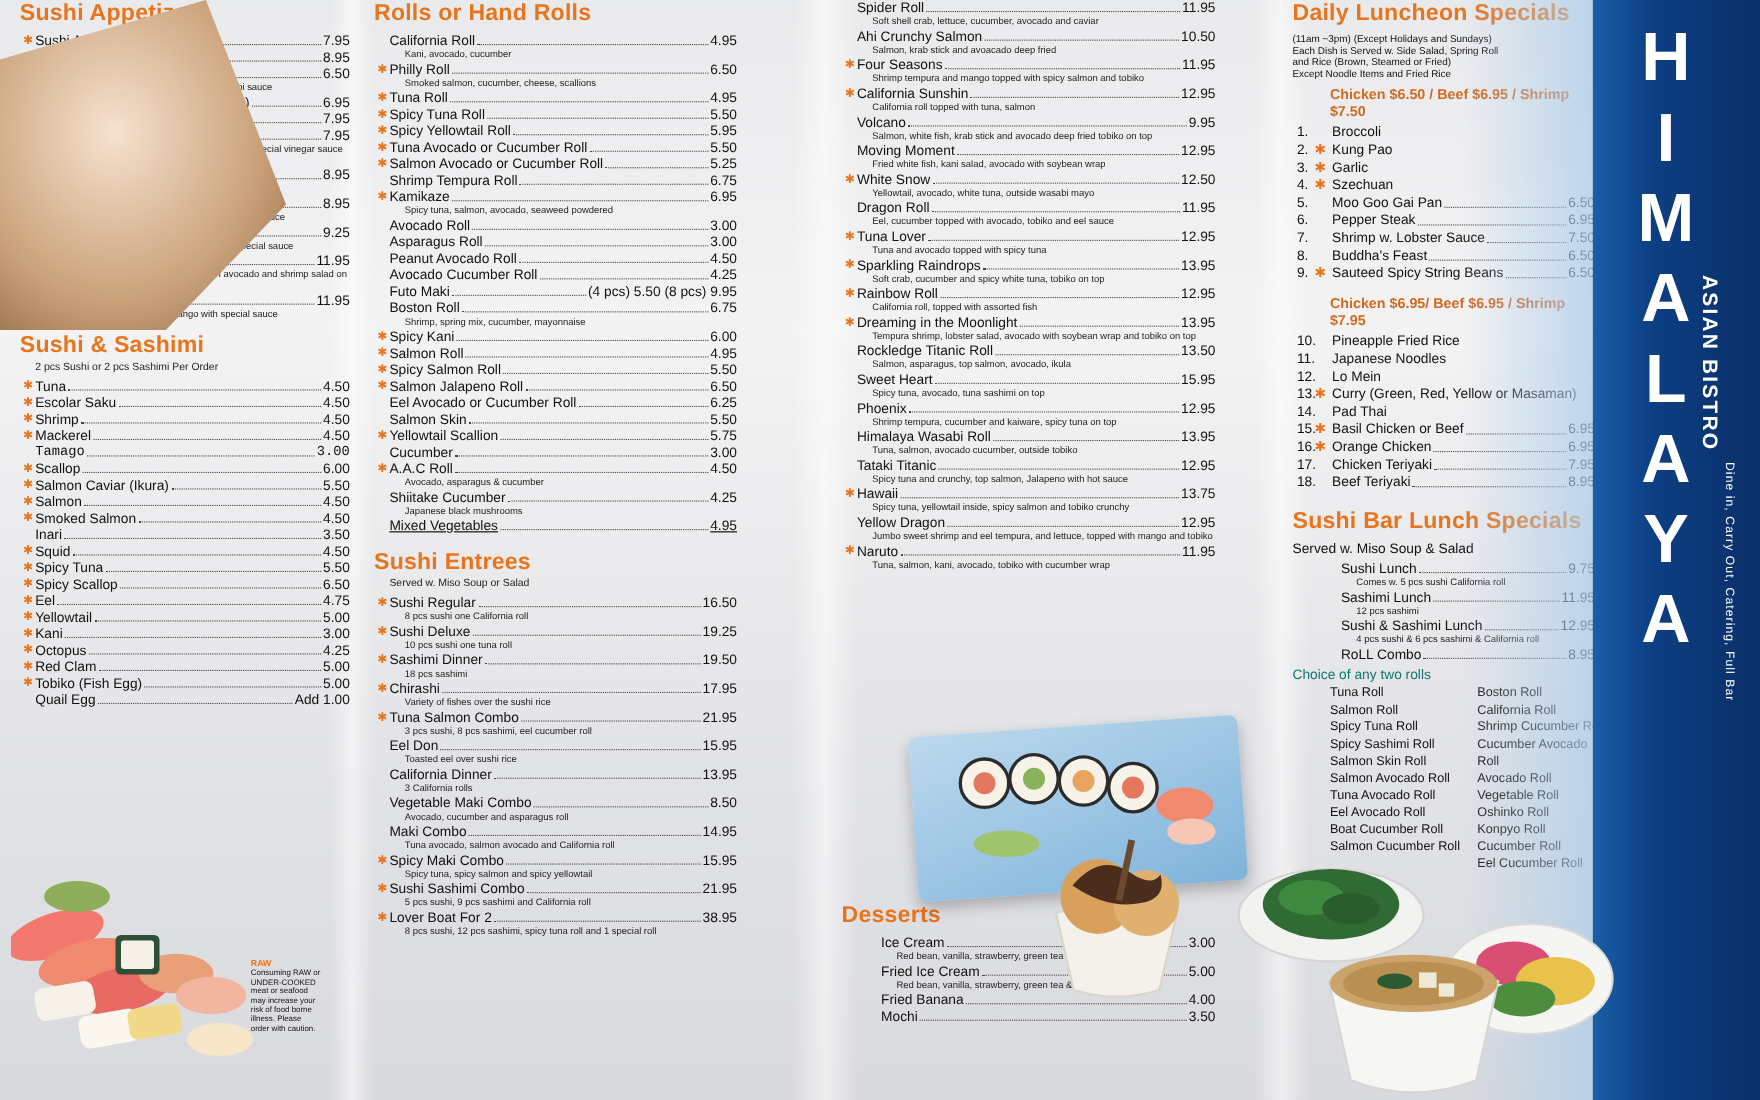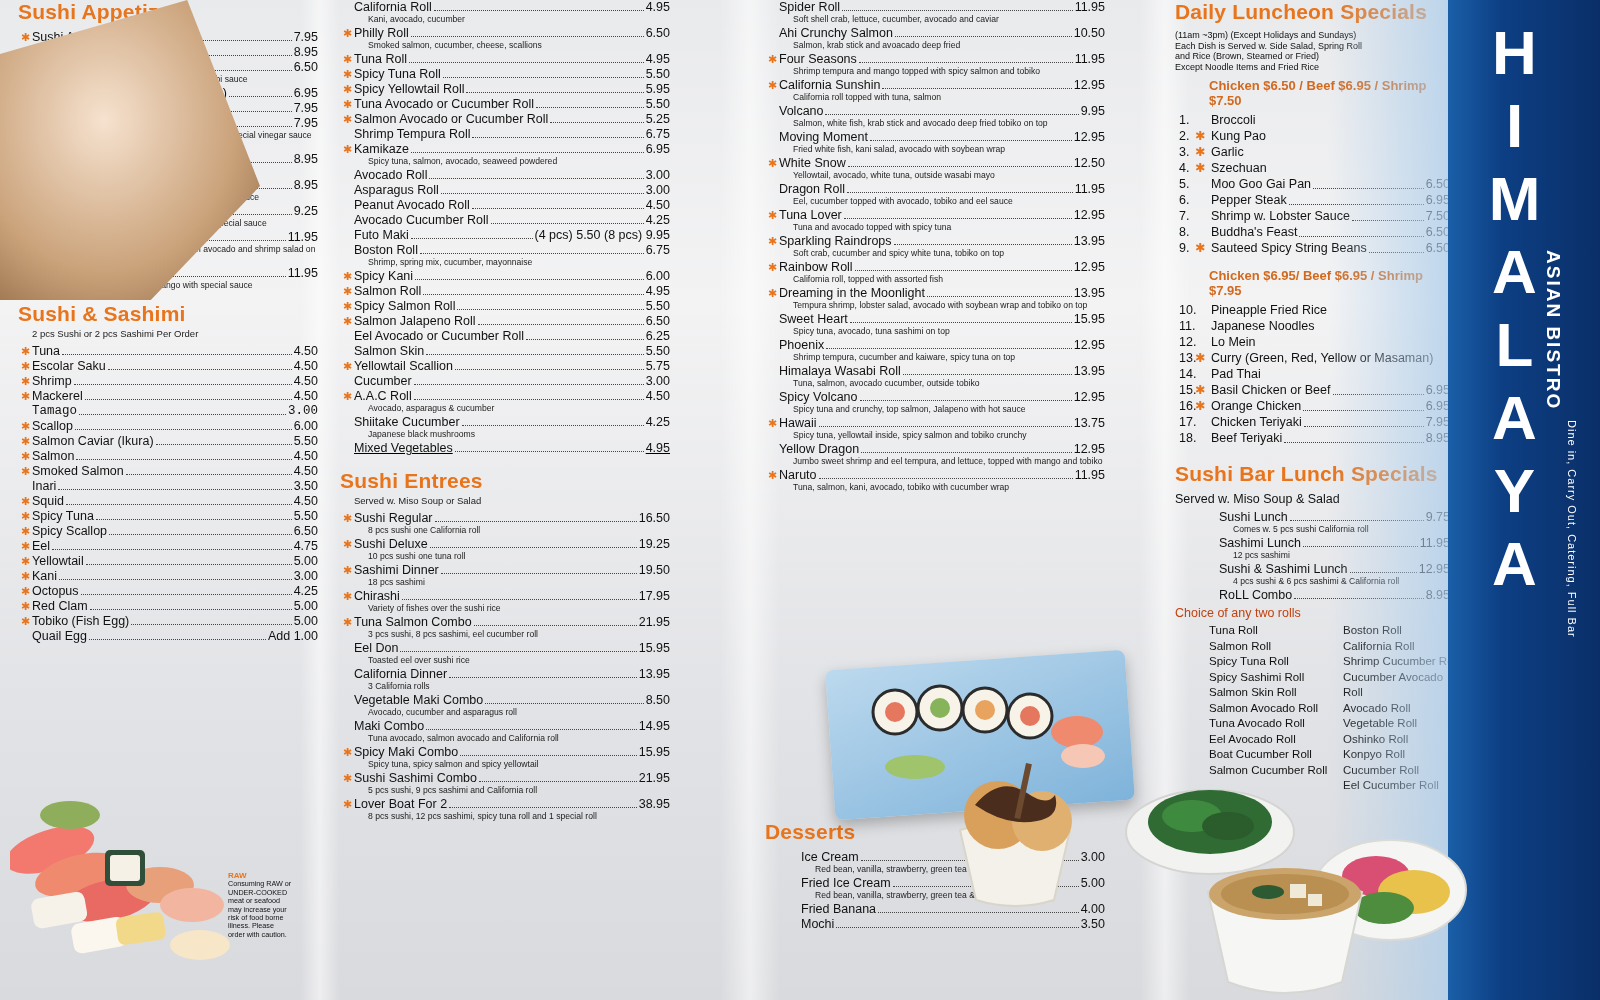--- a/index.html
+++ b/index.html
@@ -329,20 +329,21 @@
           <div class="row">
             <span class="nm">Quail Egg</span>
             <span class="dots"></span>
             <span class="pr">Add 1.00</span>
           </div>
         </li>
       </ul>
   </div>
 
   <div class="col" style="left:340px;width:330px;">
+    <h2 class="sec">Rolls or Hand Rolls</h2>
     <ul class="items" id="list-rolls">
         <li class="item" style="margin-left: 14px;">
           <div class="row">
             <span class="nm">California Roll</span>
             <span class="dots"></span>
             <span class="pr">4.95</span>
           </div>
           <div class="desc">Kani, avocado, cucumber</div>
         </li>
         <li class="item" style="margin-left: 14px;">
@@ -750,20 +751,28 @@
           <span class="star">✱</span>
           <div class="row">
             <span class="nm">Dreaming in the Moonlight</span>
             <span class="dots"></span>
             <span class="pr">13.95</span>
           </div>
           <div class="desc">Tempura shrimp, lobster salad, avocado with soybean wrap and tobiko on top</div>
         </li>
         <li class="item" style="margin-left: 14px;">
           <div class="row">
+            <span class="nm">Rockledge Titanic Roll</span>
+            <span class="dots"></span>
+            <span class="pr">13.50</span>
+          </div>
+          <div class="desc">Salmon, asparagus, top salmon, avocado, ikula</div>
+        </li>
+        <li class="item" style="margin-left: 14px;">
+          <div class="row">
             <span class="nm">Sweet Heart</span>
             <span class="dots"></span>
             <span class="pr">15.95</span>
           </div>
           <div class="desc">Spicy tuna, avocado, tuna sashimi on top</div>
         </li>
         <li class="item" style="margin-left: 14px;">
           <div class="row">
             <span class="nm">Phoenix</span>
             <span class="dots"></span>
@@ -774,21 +783,21 @@
         <li class="item" style="margin-left: 14px;">
           <div class="row">
             <span class="nm">Himalaya Wasabi Roll</span>
             <span class="dots"></span>
             <span class="pr">13.95</span>
           </div>
           <div class="desc">Tuna, salmon, avocado cucumber, outside tobiko</div>
         </li>
         <li class="item" style="margin-left: 14px;">
           <div class="row">
-            <span class="nm">Spicy Volcano</span>
+            <span class="nm">Tataki Titanic</span>
             <span class="dots"></span>
             <span class="pr">12.95</span>
           </div>
           <div class="desc">Spicy tuna and crunchy, top salmon, Jalapeno with hot sauce</div>
         </li>
         <li class="item" style="margin-left: 14px;">
           <span class="star">✱</span>
           <div class="row">
             <span class="nm">Hawaii</span>
             <span class="dots"></span>
@@ -992,21 +1001,21 @@
           <div class="desc">4 pcs sushi &amp; 6 pcs sashimi &amp; California roll</div>
         </li>
         <li class="item" style="margin-left: 14px;">
           <div class="row">
             <span class="nm">RoLL Combo</span>
             <span class="dots"></span>
             <span class="pr">8.95</span>
           </div>
         </li>
       </ul>
-    <div style="font-size:12.5px;color:#c2410c;margin:4px 0 3px 0;">Choice of any two rolls</div>
+    <div style="font-size:12.5px;color:#0f766e;margin:4px 0 3px 0;">Choice of any two rolls</div>
     <div class="twocolroll">
       <div id="roll-col-1">
           <div>Tuna Roll</div>
           <div>Salmon Roll</div>
           <div>Spicy Tuna Roll</div>
           <div>Spicy Sashimi Roll</div>
           <div>Salmon Skin Roll</div>
           <div>Salmon Avocado Roll</div>
           <div>Tuna Avocado Roll</div>
           <div>Eel Avocado Roll</div>

